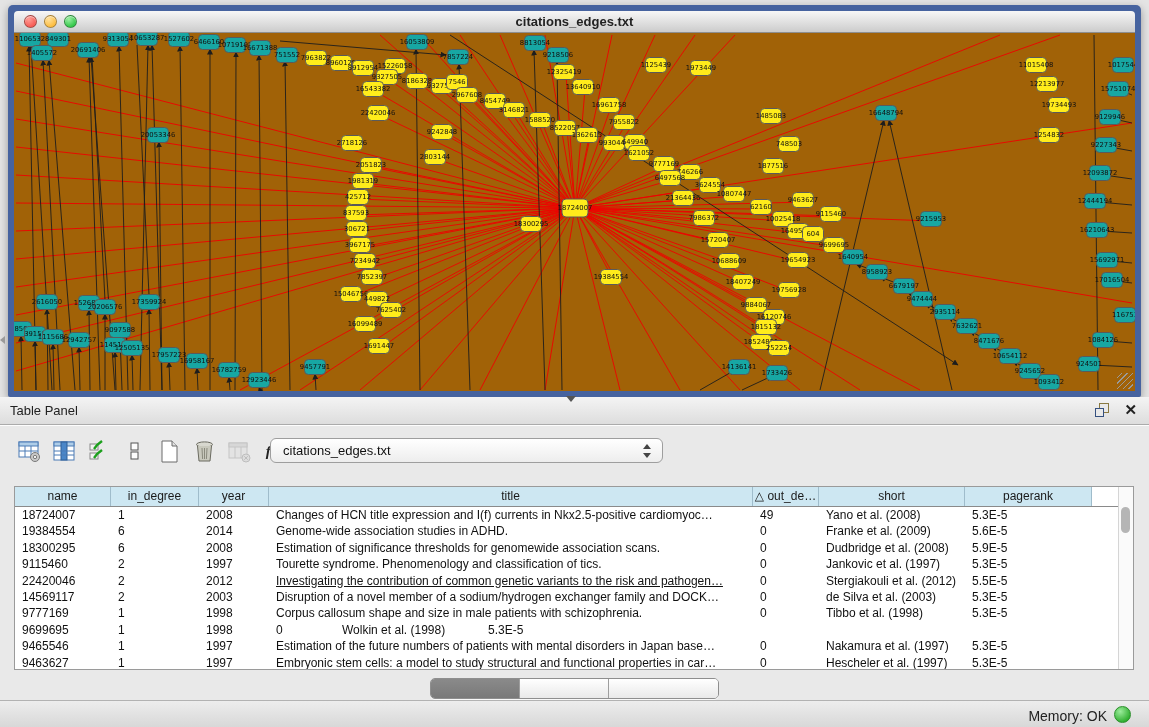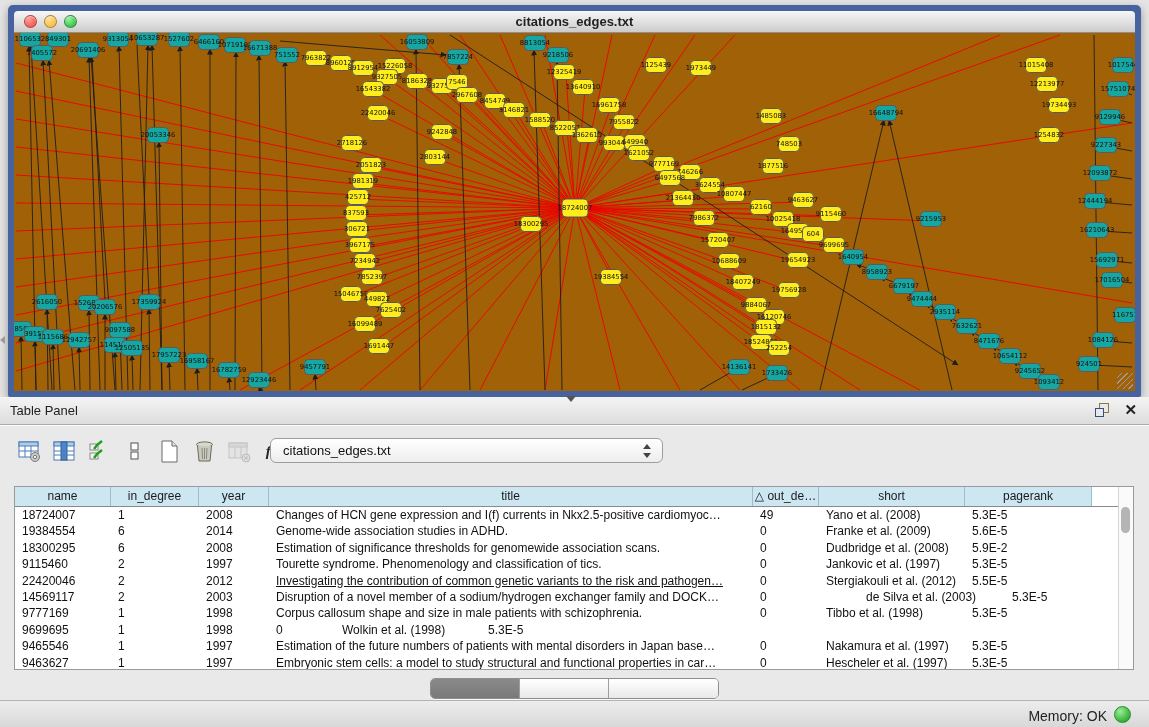--- a/index.html
+++ b/index.html
@@ -889,42 +889,42 @@
           <div class="th" style="width: 484px;">title</div>
           <div class="th" style="width: 66px;">△ out_de…</div>
           <div class="th" style="width: 146px;">short</div>
           <div class="th" style="width: 127px;">pagerank</div>
         </div>
       <div id="tbody">
           <div class="trow">
             <div class="td" style="width: 96px;">18724007</div>
             <div class="td" style="width: 88px;">1</div>
             <div class="td" style="width: 70px;">2008</div>
-            <div class="td" style="width: 484px;">Changes of HCN gene expression and I(f) currents in Nkx2.5-positive cardiomyoc…</div>
+            <div class="td" style="width: 484px;">Changes of HCN title expression and I(f) currents in Nkx2.5-positive cardiomyoc…</div>
             <div class="td" style="width: 66px;">49</div>
             <div class="td" style="width: 146px;">Yano et al. (2008)</div>
             <div class="td" style="width: 127px;">5.3E-5</div>
           </div>
           <div class="trow">
             <div class="td" style="width: 96px;">19384554</div>
             <div class="td" style="width: 88px;">6</div>
             <div class="td" style="width: 70px;">2014</div>
             <div class="td" style="width: 484px;">Genome-wide association studies in ADHD.</div>
             <div class="td" style="width: 66px;">0</div>
             <div class="td" style="width: 146px;">Franke et al. (2009)</div>
             <div class="td" style="width: 127px;">5.6E-5</div>
           </div>
           <div class="trow">
             <div class="td" style="width: 96px;">18300295</div>
             <div class="td" style="width: 88px;">6</div>
             <div class="td" style="width: 70px;">2008</div>
             <div class="td" style="width: 484px;">Estimation of significance thresholds for genomewide association scans.</div>
             <div class="td" style="width: 66px;">0</div>
             <div class="td" style="width: 146px;">Dudbridge et al. (2008)</div>
-            <div class="td" style="width: 127px;">5.9E-2</div>
+            <div class="td" style="width: 127px;">5.9E-5</div>
           </div>
           <div class="trow">
             <div class="td" style="width: 96px;">9115460</div>
             <div class="td" style="width: 88px;">2</div>
             <div class="td" style="width: 70px;">1997</div>
             <div class="td" style="width: 484px;">Tourette syndrome. Phenomenology and classification of tics.</div>
             <div class="td" style="width: 66px;">0</div>
             <div class="td" style="width: 146px;">Jankovic et al. (1997)</div>
             <div class="td" style="width: 127px;">5.3E-5</div>
           </div>
@@ -936,21 +936,21 @@
             <div class="td" style="width: 66px;">0</div>
             <div class="td" style="width: 146px;">Stergiakouli et al. (2012)</div>
             <div class="td" style="width: 127px;">5.5E-5</div>
           </div>
           <div class="trow">
             <div class="td" style="width: 96px;">14569117</div>
             <div class="td" style="width: 88px;">2</div>
             <div class="td" style="width: 70px;">2003</div>
             <div class="td" style="width: 484px;">Disruption of a novel member of a sodium/hydrogen exchanger family and DOCK…</div>
             <div class="td" style="width: 66px;">0</div>
-            <div class="td" style="width: 146px; margin-left: 40px;">de Silva et al. (2003)</div>
+            <div class="td" style="width: 146px;">de Silva et al. (2003)</div>
             <div class="td" style="width: 127px;">5.3E-5</div>
           </div>
           <div class="trow">
             <div class="td" style="width: 96px;">9777169</div>
             <div class="td" style="width: 88px;">1</div>
             <div class="td" style="width: 70px;">1998</div>
             <div class="td" style="width: 484px;">Corpus callosum shape and size in male patients with schizophrenia.</div>
             <div class="td" style="width: 66px;">0</div>
             <div class="td" style="width: 146px;">Tibbo et al. (1998)</div>
             <div class="td" style="width: 127px;">5.3E-5</div>

